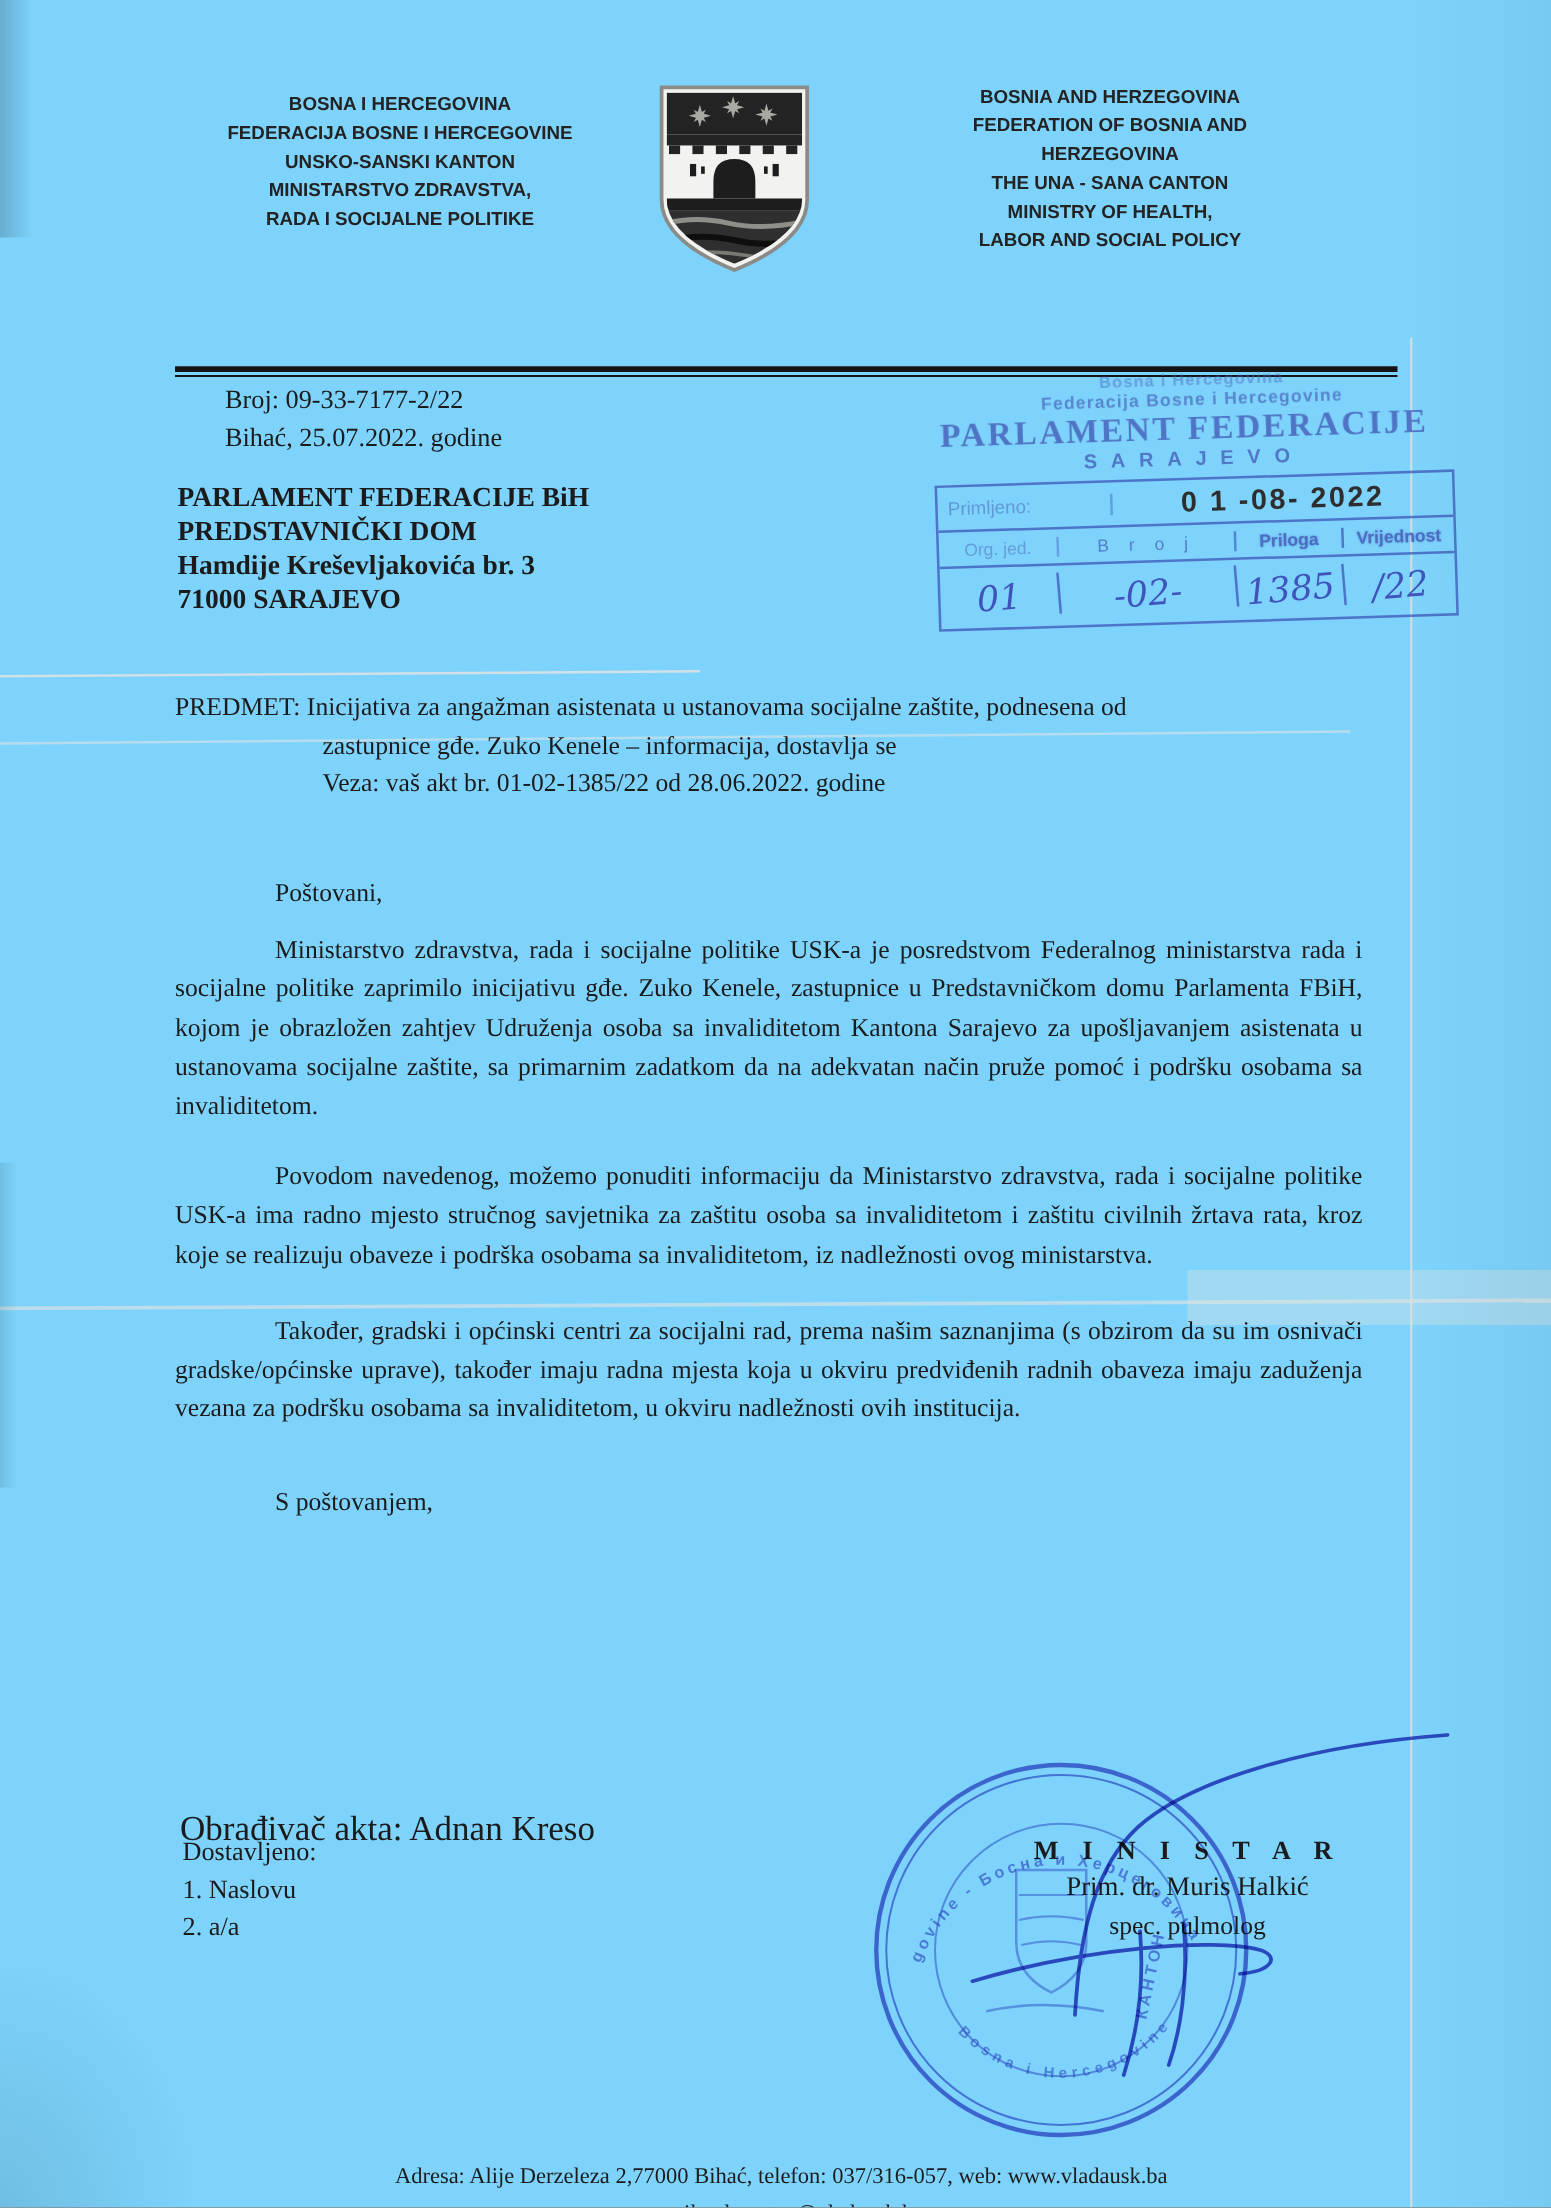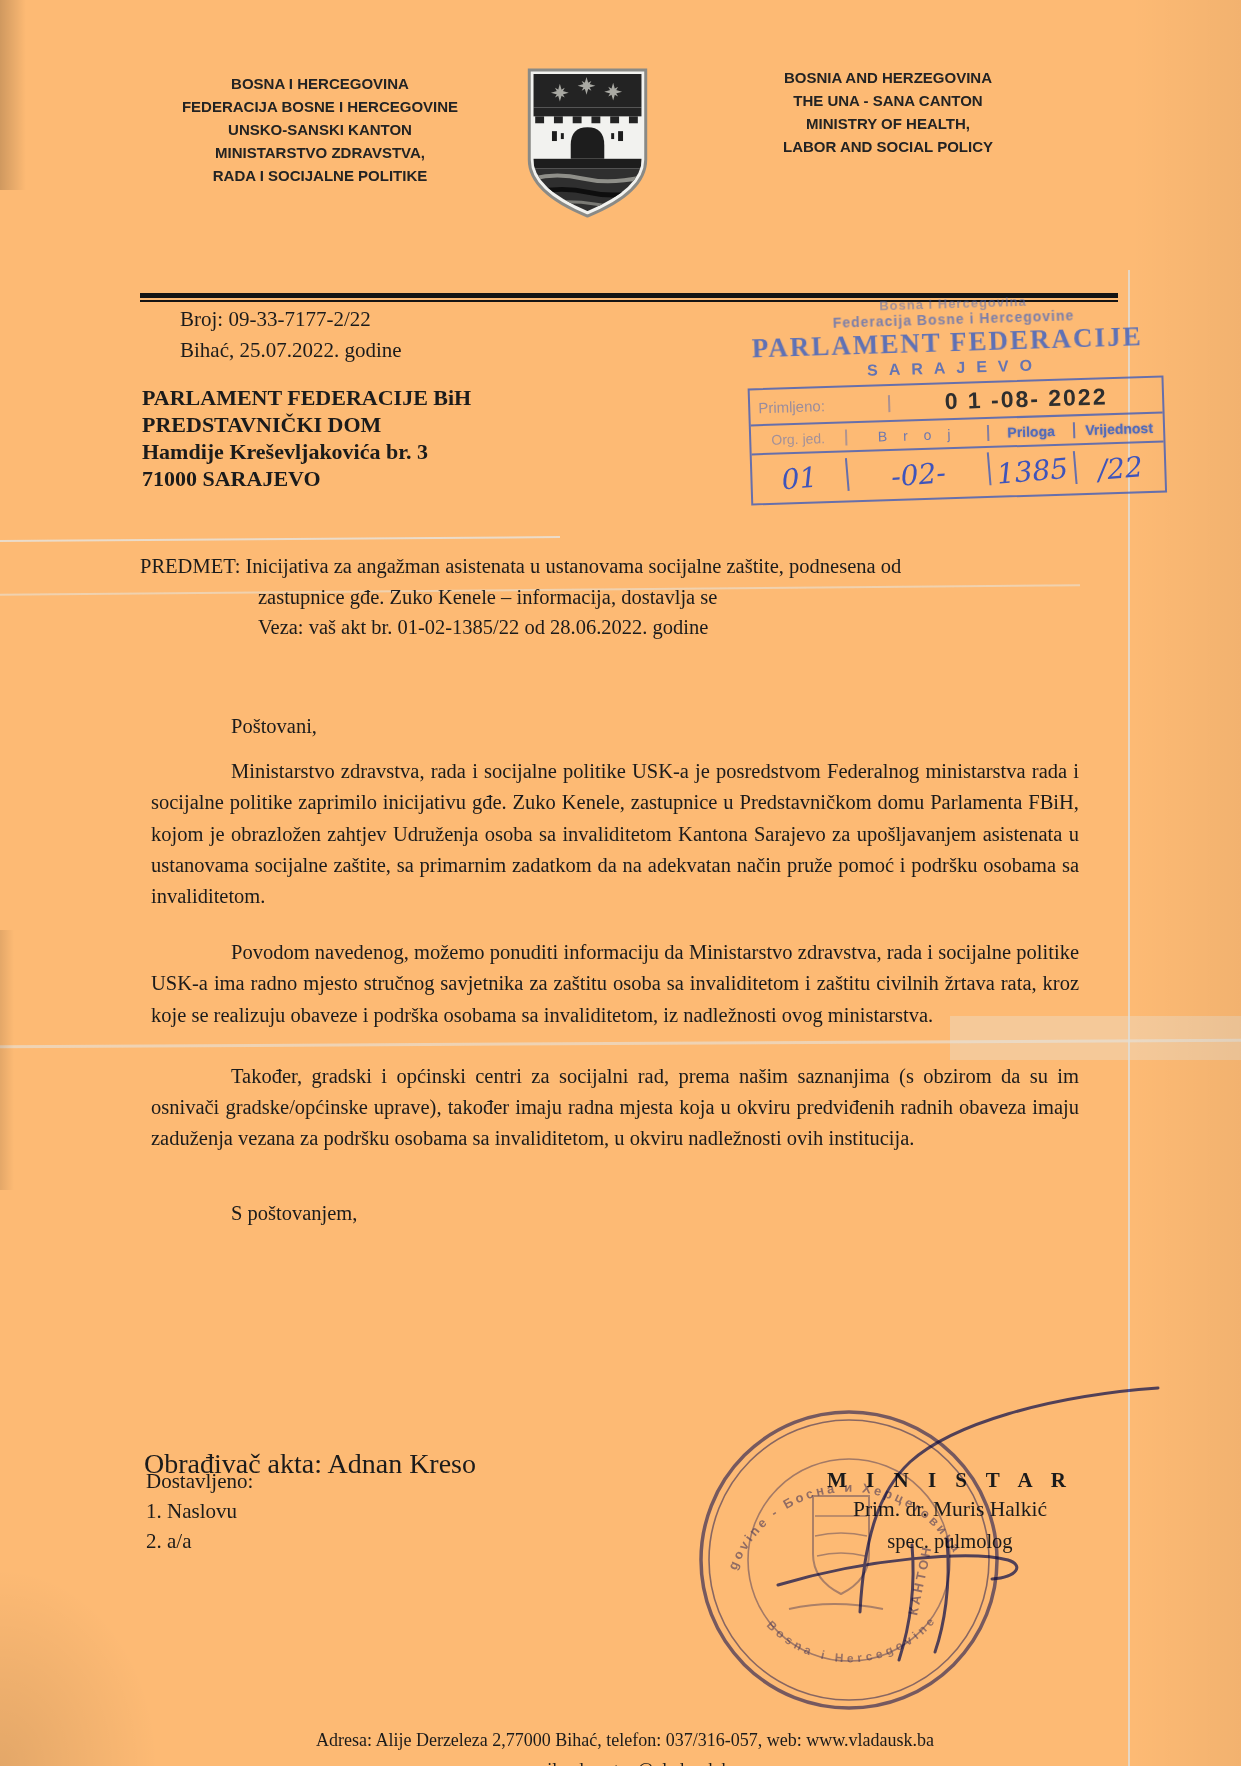--- a/index.html
+++ b/index.html
@@ -1,16 +1,16 @@
 <!DOCTYPE html>
 <html><head>
 <meta charset="utf-8">
 <style>
   html,body{margin:0;padding:0;background:#6e6e6e;}
-  .page{position:relative;width:1241px;height:1766px;margin:0 auto;background:#fdba74;
+  .page{position:relative;width:1241px;height:1766px;margin:0 auto;background:#7dd3fc;
         overflow:hidden;font-family:"Liberation Serif",serif;color:#1b1b1b;}
   .abs{position:absolute;}
 
   
   .crease{position:absolute;background:#e6e5e0;pointer-events:none;}
   .edge-right{position:absolute;right:0;top:0;width:110px;height:100%;
       background:linear-gradient(to right,rgba(0,0,0,0),rgba(0,0,0,0.045));pointer-events:none;}
   .edge-line{position:absolute;left:1128px;top:270px;width:2px;height:1496px;background:#dededa;opacity:.8;pointer-events:none;}
   .corner-bl{position:absolute;left:0;bottom:0;width:160px;height:200px;
       background:radial-gradient(ellipse at bottom left,rgba(0,0,0,.10),rgba(0,0,0,0) 70%);pointer-events:none;}
@@ -55,21 +55,21 @@
   .rs-head.bold{font-weight:700;opacity:.95;text-shadow:0 0 2px rgba(64,92,186,.6);}
   .rs-hand{font-family:"DejaVu Serif",serif;font-style:italic;font-size:28px;color:#3e54bb;
            text-align:center;transform:rotate(-3deg);}
 
   .recipient{left:142px;top:384px;font-weight:700;font-size:22px;line-height:27px;}
 
   .subject{left:140px;top:551px;width:960px;font-size:20.5px;line-height:30.5px;
            padding-left:118px;text-indent:-118px;box-sizing:border-box;}
 
   .body-col{left:140px;top:700px;width:950px;font-size:20.5px;line-height:31.2px;}
-  .body-col p{margin:11px;text-align:justify;text-indent:80px;}
+  .body-col p{margin:0;text-align:justify;text-indent:80px;}
   .p-salut{margin-bottom:14px !important;text-align:left !important;}
   .p-1{margin-bottom:25px !important;}
   .p-2{margin-bottom:30px !important;}
   .p-3{margin-bottom:44px !important;}
   .p-close{text-align:left !important;}
 
   .processed{left:144px;top:1448px;font-size:28px;}
 
   .delivered{left:146px;top:1466px;font-size:21px;line-height:30px;}
 
@@ -146,20 +146,21 @@
       <rect x="6" y="92" width="110" height="10" fill="#1d1d1d"></rect>
       <rect x="6" y="102" width="110" height="50" fill="#2f2f2f"></rect>
       <path d="M6,112 Q30,106 56,112 T116,111" stroke="#8f8f89" stroke-width="4" fill="none"></path>
       <path d="M6,126 Q36,120 62,126 T116,125" stroke="#0e0e0e" stroke-width="5" fill="none"></path>
       <path d="M6,138 Q40,133 70,138 T116,137" stroke="#7a7a75" stroke-width="3" fill="none"></path>
     </g>
   </svg>
 
   <div class="abs hdr hdr-right">
     <div>BOSNIA AND HERZEGOVINA</div>
+    <div>FEDERATION OF BOSNIA AND HERZEGOVINA</div>
     <div>THE UNA - SANA CANTON</div>
     <div>MINISTRY OF HEALTH,</div>
     <div>LABOR AND SOCIAL POLICY</div>
   </div>
 
   <div class="abs rule"></div>
 
   <div class="abs ref">
     <div>Broj: 09-33-7177-2/22</div>
     <div>Bihać,  25.07.2022. godine</div>

